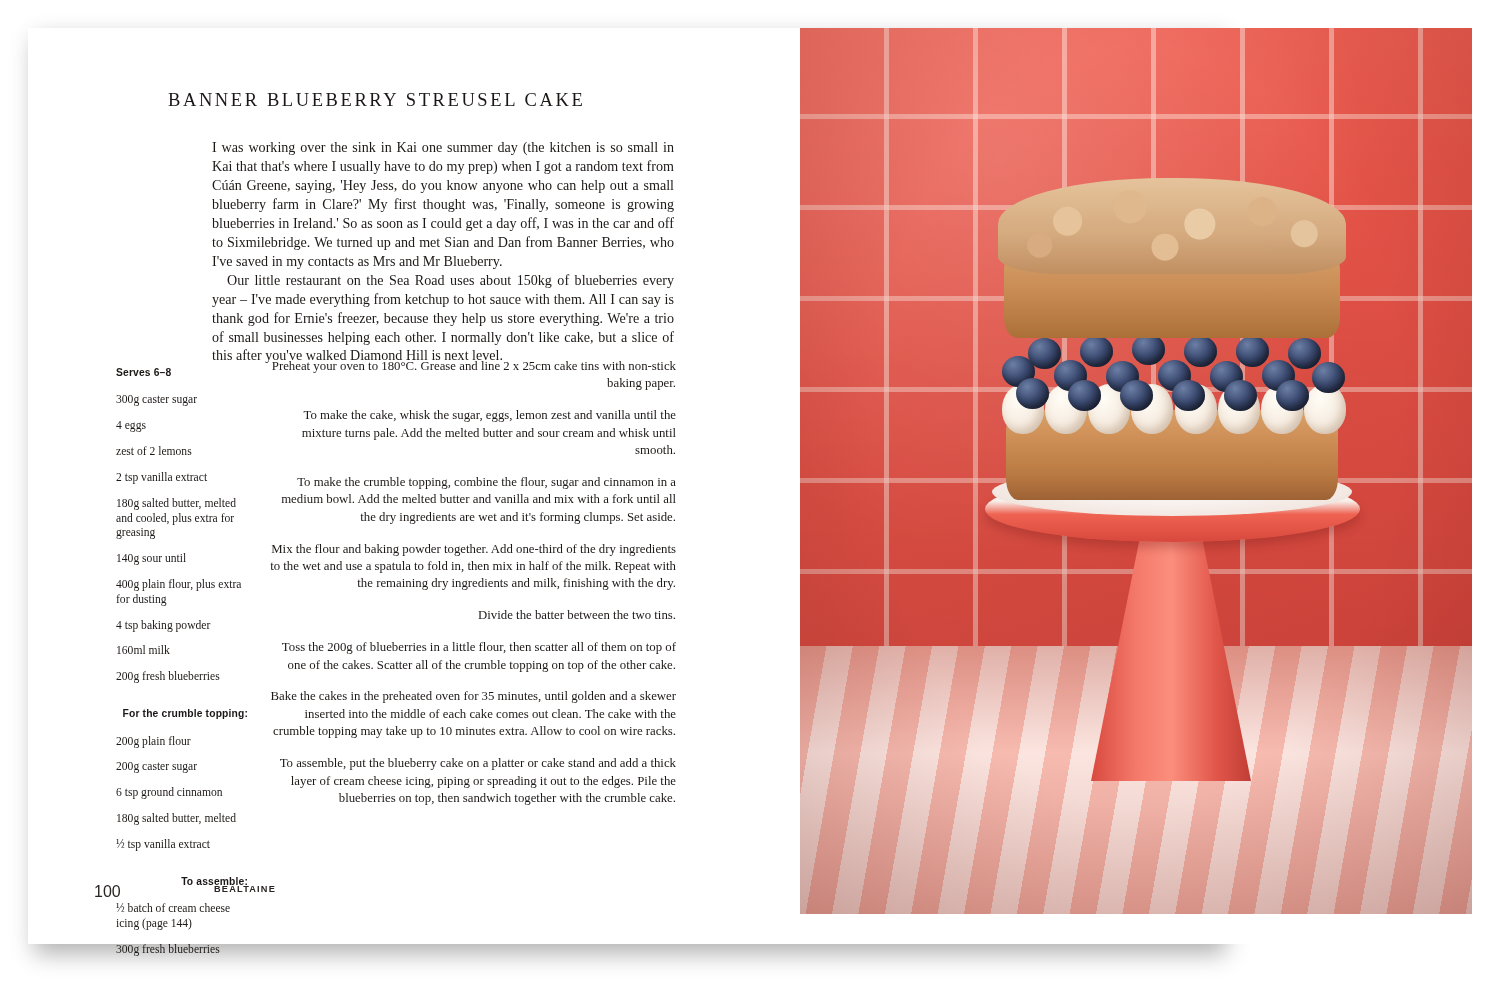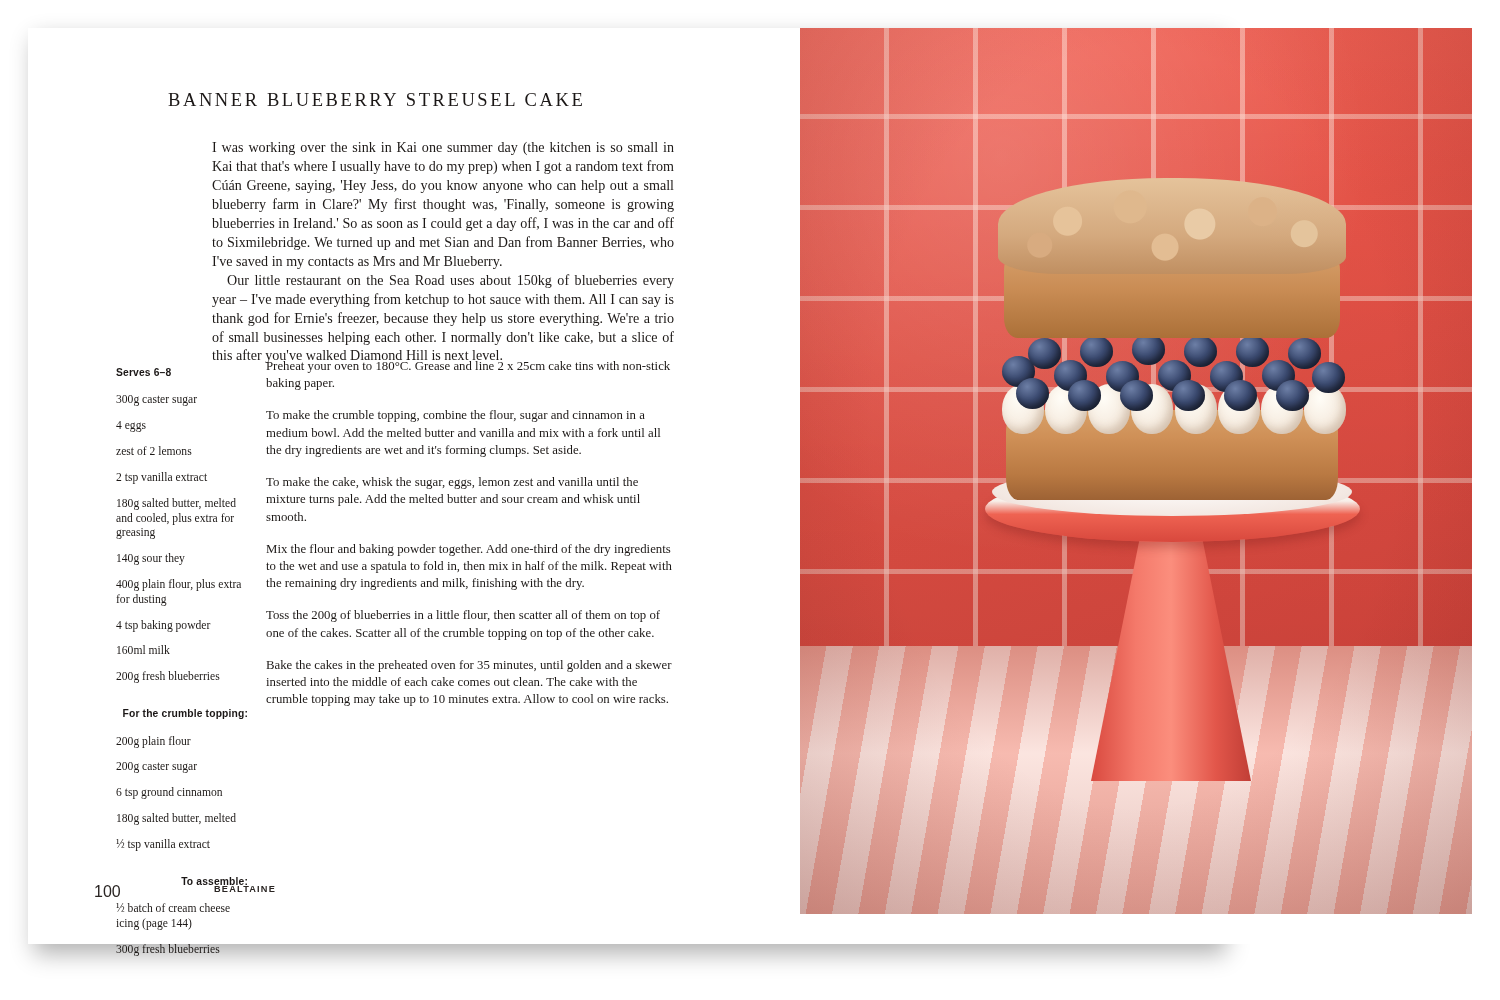--- a/index.html
+++ b/index.html
@@ -90,21 +90,21 @@
 
   
   .method-col {
     position: absolute;
     left: 238px;
     top: 330px;
     width: 410px;
     font-size: 12.8px;
     line-height: 1.36;
     color: #1d1917;
-    text-align: left;
+    text-align: right;
   }
   .method-col p { margin: 0 0 14.5px 0; }
 
   .folio {
     position: absolute;
     left: 66px;
     top: 855px;
     font-family: "Liberation Sans", sans-serif;
     font-size: 16px;
     color: #2a2523;
@@ -310,45 +310,47 @@
       </div>
 
       <div class="ing-col">
         <div class="ing-head">Serves 6–8</div>
 
         <div class="ing-item">300g caster sugar</div>
         <div class="ing-item">4 eggs</div>
         <div class="ing-item">zest of 2 lemons</div>
         <div class="ing-item">2 tsp vanilla extract</div>
         <div class="ing-item">180g salted butter, melted and cooled, plus extra for greasing</div>
-        <div class="ing-item">140g sour they</div>
+        <div class="ing-item">140g sour until</div>
         <div class="ing-item">400g plain flour, plus extra for dusting</div>
         <div class="ing-item">4 tsp baking powder</div>
         <div class="ing-item">160ml milk</div>
         <div class="ing-item">200g fresh blueberries</div>
 
         <div class="ing-head spaced">For the crumble topping:</div>
         <div class="ing-item">200g plain flour</div>
         <div class="ing-item">200g caster sugar</div>
         <div class="ing-item">6 tsp ground cinnamon</div>
         <div class="ing-item">180g salted butter, melted</div>
         <div class="ing-item">½ tsp vanilla extract</div>
 
         <div class="ing-head spaced">To assemble:</div>
         <div class="ing-item">½ batch of cream cheese icing (page 144)</div>
         <div class="ing-item">300g fresh blueberries</div>
       </div>
 
       <div class="method-col">
         <p>Preheat your oven to 180°C. Grease and line 2 x 25cm cake tins with non-stick baking paper.</p>
+        <p>To make the cake, whisk the sugar, eggs, lemon zest and vanilla until the mixture turns pale. Add the melted butter and sour cream and whisk until smooth.</p>
         <p>To make the crumble topping, combine the flour, sugar and cinnamon in a medium bowl. Add the melted butter and vanilla and mix with a fork until all the dry ingredients are wet and it's forming clumps. Set aside.</p>
-        <p>To make the cake, whisk the sugar, eggs, lemon zest and vanilla until the mixture turns pale. Add the melted butter and sour cream and whisk until smooth.</p>
         <p>Mix the flour and baking powder together. Add one-third of the dry ingredients to the wet and use a spatula to fold in, then mix in half of the milk. Repeat with the remaining dry ingredients and milk, finishing with the dry.</p>
+        <p>Divide the batter between the two tins.</p>
         <p>Toss the 200g of blueberries in a little flour, then scatter all of them on top of one of the cakes. Scatter all of the crumble topping on top of the other cake.</p>
         <p>Bake the cakes in the preheated oven for 35 minutes, until golden and a skewer inserted into the middle of each cake comes out clean. The cake with the crumble topping may take up to 10 minutes extra. Allow to cool on wire racks.</p>
+        <p>To assemble, put the blueberry cake on a platter or cake stand and add a thick layer of cream cheese icing, piping or spreading it out to the edges. Pile the blueberries on top, then sandwich together with the crumble cake.</p>
       </div>
 
       <div class="folio">100</div>
       <div class="running-head">BEALTAINE</div>
     </div>
 
     <div class="right-page">
       <div class="photo">
         <div class="wall"></div>
         <div class="wall-shade"></div>

